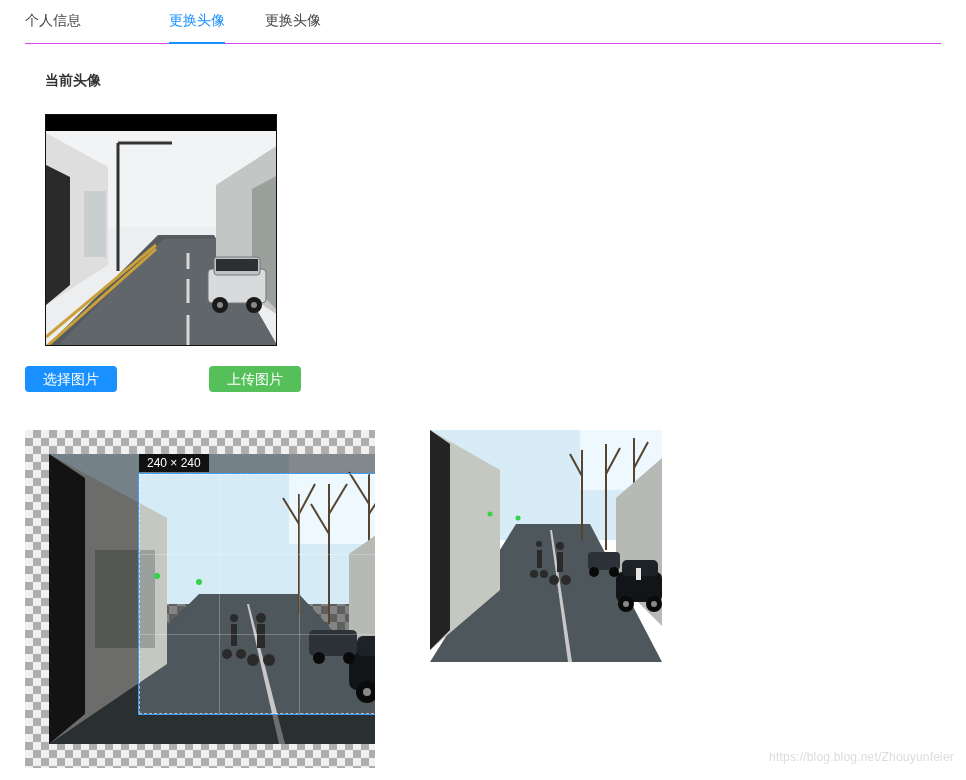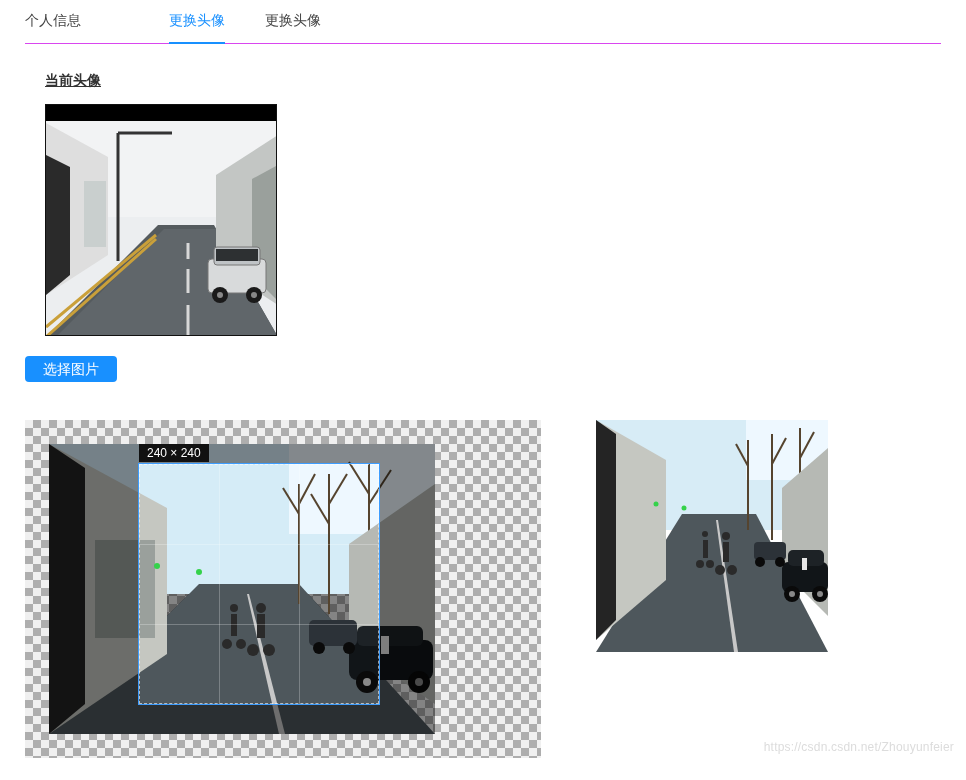--- a/index.html
+++ b/index.html
@@ -28,22 +28,21 @@
   }
   .tab.active {
     color: #1890ff;
     border-bottom: 2px solid #1890ff;
     margin-bottom: -1px;
     margin-left: 48px;
   }
   
   .section-heading {
     font-weight: 700;
-    margin: 28px 0 14px 20px;
-    text-decoration: underline;
+    margin: 28px 0 24px 20px;
   }
   
   .current-avatar {
     width: 232px;
     height: 232px;
     margin-left: 20px;
     position: relative;
     overflow: hidden;
     border: 1px solid #111;
   }
@@ -67,21 +66,21 @@
   .btn-success { background: #55c05a; }
 
   
   .crop-row {
     display: flex;
     gap: 55px;
     margin-top: 38px;
     align-items: flex-start;
   }
   .crop-stage {
-    width: 516px;
+    width: 350px;
     height: 338px;
     position: relative;
     overflow: hidden;
     background-color: #f0f0f0;
     
     background-image:
       linear-gradient(45deg, #aeaeae 25%, transparent 25%),
       linear-gradient(-45deg,#aeaeae 25%, transparent 25%),
       linear-gradient(45deg, transparent 75%, #aeaeae 75%),
       linear-gradient(-45deg,transparent 75%, #aeaeae 75%);
@@ -194,20 +193,21 @@
       <circle cx="174" cy="190" r="8" fill="#1a1a1a"></circle>
       <circle cx="208" cy="190" r="8" fill="#1a1a1a"></circle>
       <circle cx="174" cy="190" r="3" fill="#888"></circle>
       <circle cx="208" cy="190" r="3" fill="#888"></circle>
     </g>
   </svg>
 </div>
 
 <div class="btn-row">
   <button class="btn btn-primary">选择图片</button>
+  <button class="btn btn-success">上传图片</button>
 </div>
 
 <div class="crop-row">
 
   <div class="crop-stage">
 
     <div class="photo">
 
       <svg class="scene" viewBox="0 0 386 290" width="386" height="290">
 
@@ -375,13 +375,13 @@
           <circle cx="114" cy="144" r="4"></circle>
         <rect x="107" y="120" width="5" height="18"></rect>
         <circle cx="109" cy="114" r="3"></circle>
       </g>
       <circle cx="88" cy="88" r="2.5" fill="#35d24a"></circle>
       <circle cx="60" cy="84" r="2.5" fill="#35d24a"></circle>
     </svg>
   </div>
 </div>
 
-<div class="watermark">https://csdn.csdn.net/Zhouyunfeier</div>
+<div class="watermark">https://blog.blog.net/Zhouyunfeier</div>
 
 </body></html>

